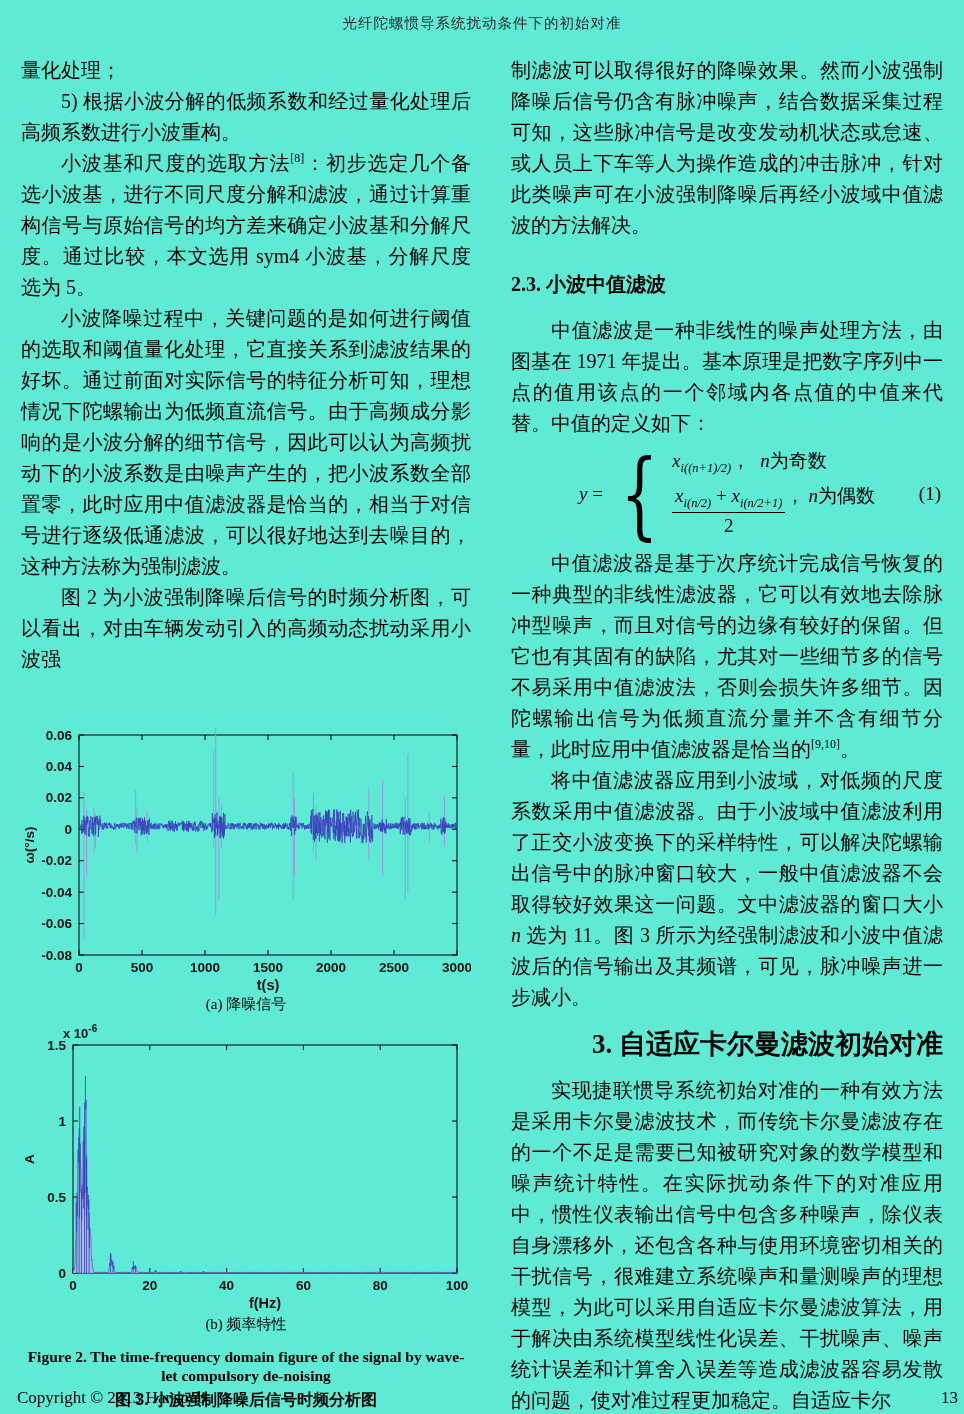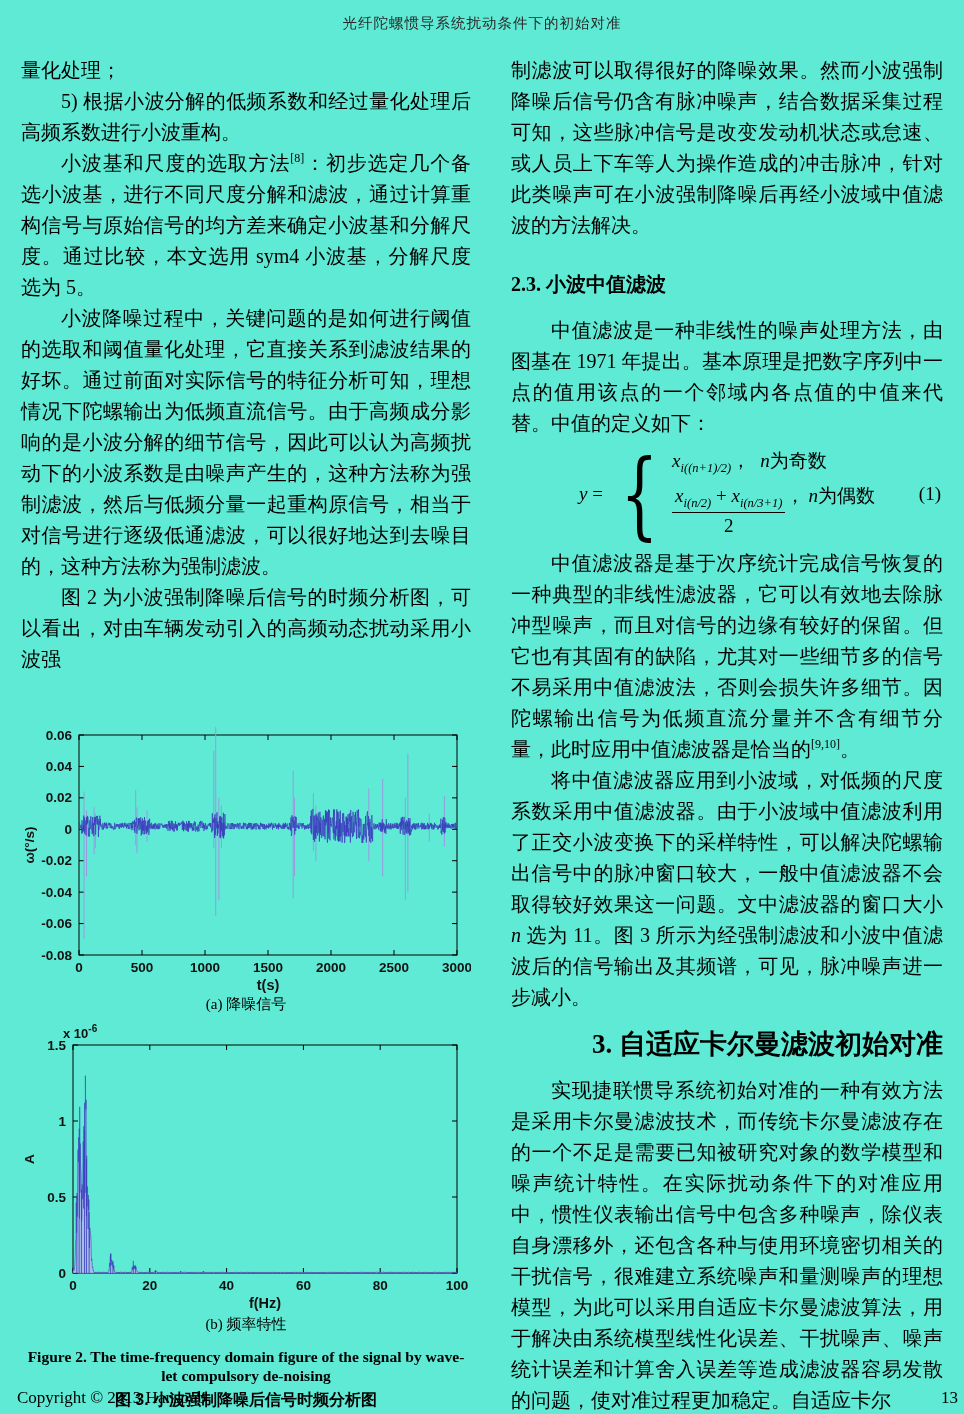--- a/index.html
+++ b/index.html
@@ -47,21 +47,21 @@
 
   <div class="header">光纤陀螺惯导系统扰动条件下的初始对准</div>
 
   <div class="columns">
 
     <div class="col">
       <div>
           <p class="para"><span>量化处理；</span></p>
           <p class="para ind"><span>5) 根据小波分解的低频系数和经过量化处理后高频系数进行小波重构。</span></p>
           <p class="para ind"><span>小波基和尺度的选取方法</span><sup>[8]</sup><span>：初步选定几个备选小波基，进行不同尺度分解和滤波，通过计算重构信号与原始信号的均方差来确定小波基和分解尺度。通过比较，本文选用 sym4 小波基，分解尺度选为 5。</span></p>
-          <p class="para ind"><span>小波降噪过程中，关键问题的是如何进行阈值的选取和阈值量化处理，它直接关系到滤波结果的好坏。通过前面对实际信号的特征分析可知，理想情况下陀螺输出为低频直流信号。由于高频成分影响的是小波分解的细节信号，因此可以认为高频扰动下的小波系数是由噪声产生的，这种方法称为强制滤波，然后与低频分量一起重构原信号，相当于对信号进行逐级低通滤波，可以很好地达到去噪目的，这种方法称为强制滤波。</span></p>
+          <p class="para ind"><span>小波降噪过程中，关键问题的是如何进行阈值的选取和阈值量化处理，它直接关系到滤波结果的好坏。通过前面对实际信号的特征分析可知，理想情况下陀螺输出为低频直流信号。由于高频成分影响的是小波分解的细节信号，因此可以认为高频扰动下的小波系数是由噪声产生的，把小波系数全部置零，此时应用中值滤波器是恰当的，相当于对信号进行逐级低通滤波，可以很好地达到去噪目的，这种方法称为强制滤波。</span></p>
           <p class="para ind"><span>图 2 为小波强制降噪后信号的时频分析图，可以看出，对由车辆发动引入的高频动态扰动采用小波强</span></p>
         </div>
 
       <div class="figure">
         <svg width="450" height="266" viewBox="0 0 450 266">
             <rect x="58" y="8" width="378" height="220" fill="none" stroke="#000" stroke-width="1"></rect>
             <line x1="58" y1="228" x2="58" y2="223" stroke="#000" stroke-width="1"></line>
             <line x1="58" y1="8" x2="58" y2="13" stroke="#000" stroke-width="1"></line>
             <text x="58" y="245" text-anchor="middle" font-size="13.5" font-weight="600">0</text>
             <line x1="121" y1="228" x2="121" y2="223" stroke="#000" stroke-width="1"></line>
@@ -208,21 +208,21 @@
       <div class="equation">
         <span class="eq-lhs"><i>y</i> <span>=</span></span>
         <span class="brace">{</span>
         <span class="cases">
           <span class="case-row">
             <span><i>x</i><span class="sub">i((n+1)/2)</span><span>，</span></span>
             <span class="cond"><i>n</i><span>为奇数</span></span>
           </span>
           <span class="case-row">
             <span class="frac">
-              <span class="num"><i>x</i><span class="sub">i(n/2)</span> <span>+</span> <i>x</i><span class="sub">i(n/3+1)</span></span>
+              <span class="num"><i>x</i><span class="sub">i(n/2)</span> <span>+</span> <i>x</i><span class="sub">i(n/2+1)</span></span>
               <span class="den">2</span>
             </span>
             <span>，</span>
             <span class="cond" style="margin-left:4px;"><i>n</i><span>为偶数</span></span>
           </span>
         </span>
         <span class="eq-num">(1)</span>
       </div>
 
       <div>

